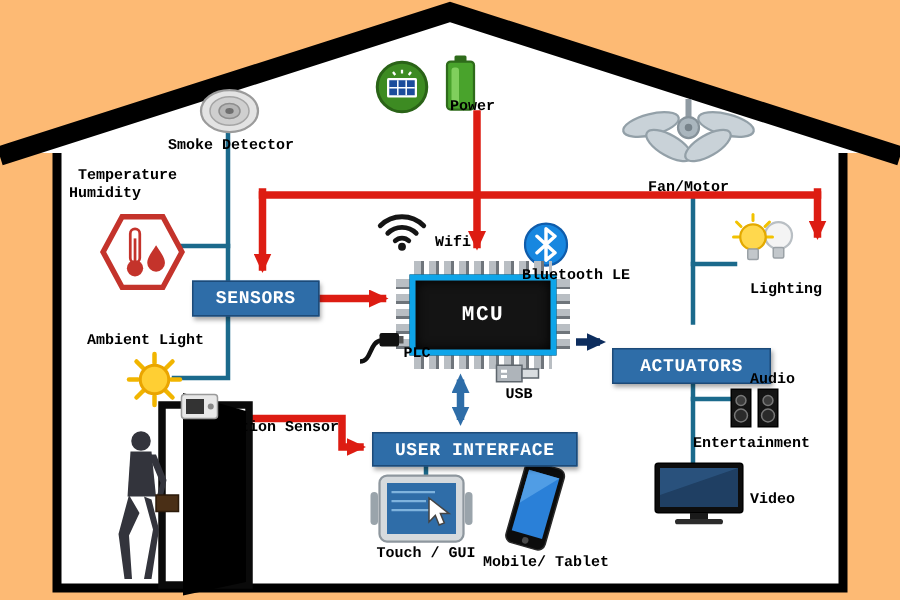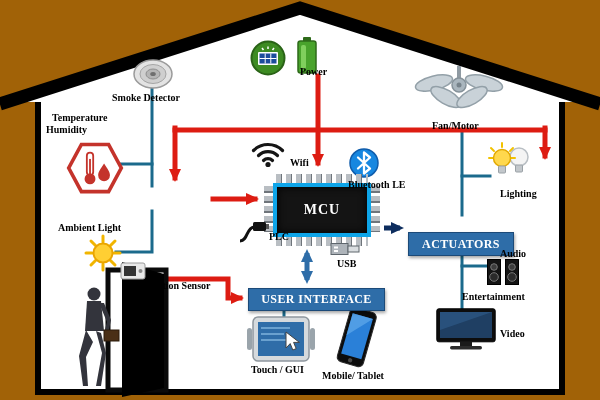--- a/index.html
+++ b/index.html
@@ -3,22 +3,22 @@
 <meta charset="utf-8">
 <style>
   :root{
     --arrow-red:#dd1c12;
     --line-teal:#1b6a8c;
     --box-blue:#2e6da8;
     --navy-arrow:#0d2d5e;
   }
   *{margin:0;padding:0;box-sizing:border-box;}
   body{background:#ffffff;}
-  .stage{position:relative;width:600px;height:400px;background:#a16207;overflow:hidden;
-         font-family:Liberation Serif, serif;text-align:right;}
+  .stage{position:relative;width:600px;height:400px;background:#fdba74;overflow:hidden;
+         font-family:Liberation Mono, monospace;text-align:right;}
   svg.overlay{position:absolute;left:0;top:0;width:600px;height:400px;z-index:1;}
   .icon{position:absolute;z-index:2;}
   .icon svg{display:block;width:100%;height:100%;}
   .lbl{position:absolute;z-index:3;font-weight:700;font-size:10px;line-height:1.15;
        color:#000;white-space:nowrap;}
   .nodebox{position:absolute;z-index:3;background:var(--box-blue);color:#fff;
        display:flex;align-items:center;justify-content:center;
        font-weight:700;font-size:12px;letter-spacing:.4px;
        border:1px solid #1c4a78;box-shadow:1px 2px 3px rgba(0,0,0,.35);}
   
@@ -142,20 +142,23 @@
   <div class="icon" style="left:66px;top:140px;width:58px;height:56px;">
     <svg viewBox="0 0 64 60">
       <polygon points="17,4 47,4 61,30 47,56 17,56 3,30" fill="#fff" stroke="#c4332b" stroke-width="4"></polygon>
       <rect x="23" y="13" width="7" height="25" rx="3.5" fill="#fff" stroke="#c4332b" stroke-width="2"></rect>
       <rect x="25.5" y="20" width="2" height="18" fill="#c4332b"></rect>
       <circle cx="26.5" cy="42" r="6" fill="#c4332b"></circle>
       <path d="M42 25 C46 31 48.5 34.5 48.5 38 a6.5 6.5 0 0 1 -13 0 C35.5 34.5 38 31 42 25 Z" fill="#c4332b"></path>
     </svg>
   </div>
 
+  <div class="nodebox" style="left:128px;top:187px;width:85px;height:24px;">
+    <span>SENSORS</span>
+  </div>
 
   <div class="lbl" style="left:58px;top:222px;">Ambient Light</div>
   <div class="icon" style="left:84px;top:234px;width:38px;height:38px;">
     <svg viewBox="0 0 38 38">
       <g stroke="#f1b500" stroke-width="3" stroke-linecap="round">
         <line x1="19" y1="2" x2="19" y2="8"></line>
           <line x1="19" y1="30" x2="19" y2="36"></line>
         <line x1="2" y1="19" x2="8" y2="19"></line>
           <line x1="30" y1="19" x2="36" y2="19"></line>
         <line x1="7" y1="7" x2="11.5" y2="11.5"></line>

